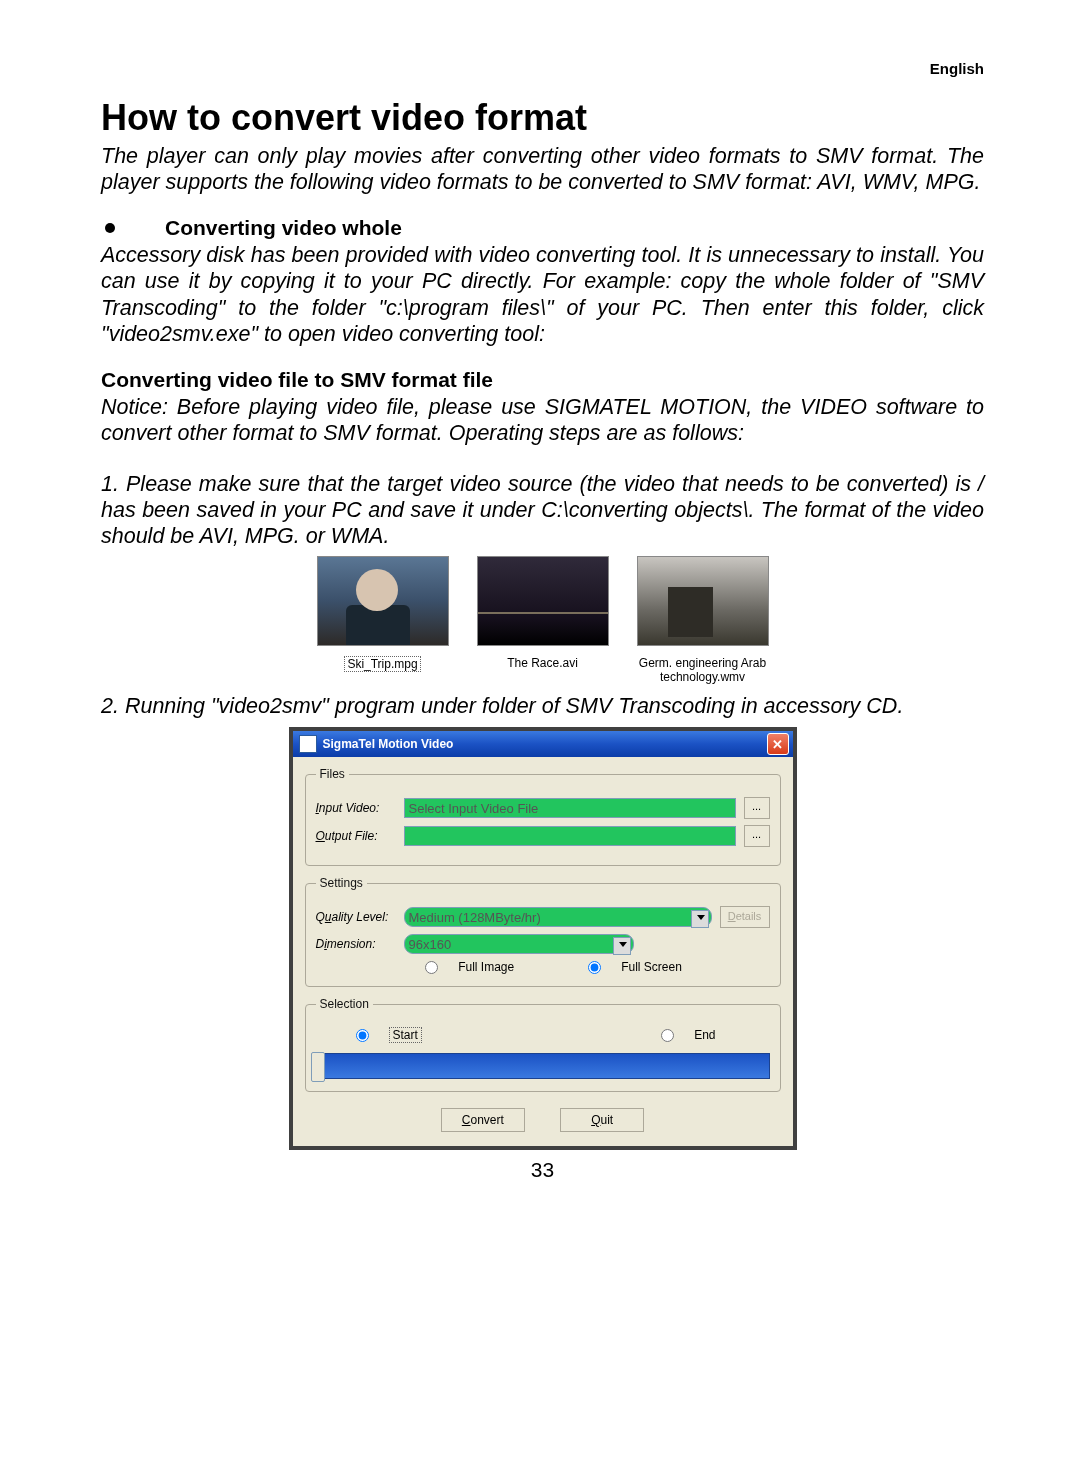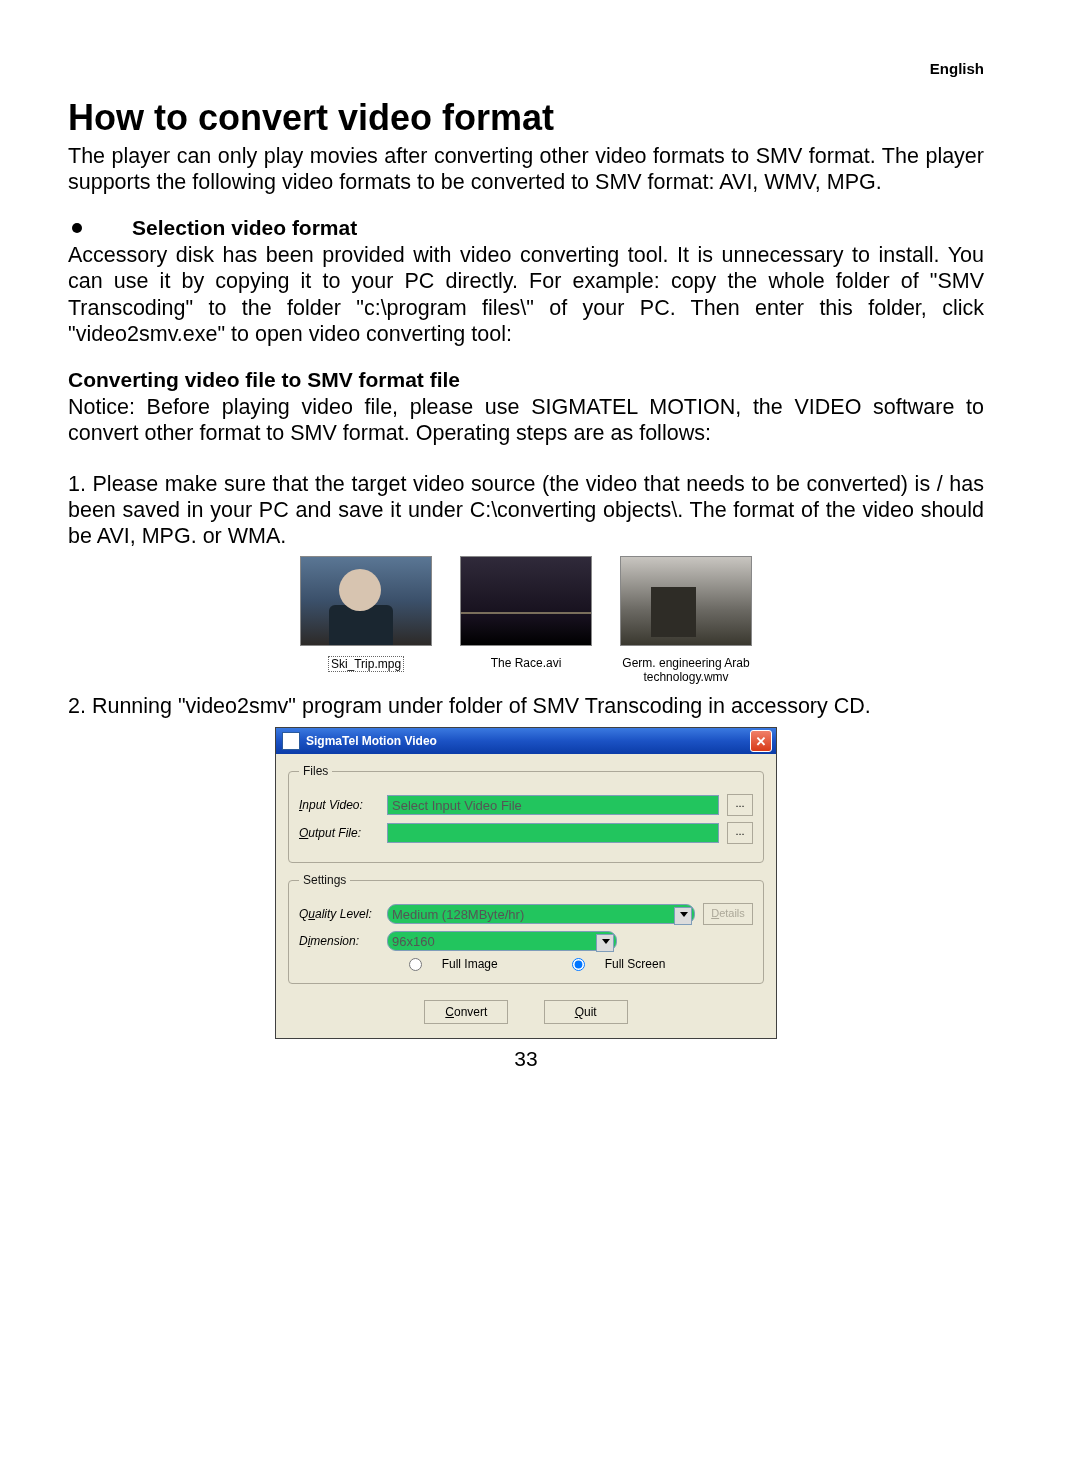--- a/index.html
+++ b/index.html
@@ -4,21 +4,21 @@
 <style>
   body {
     margin: 0;
     padding: 0;
     background: #fff;
     font-family: Arial, Helvetica, sans-serif;
     color: #000;
     width: 1080px;
   }
   .page {
-    padding: 60px 96px 30px 68px;
+    padding: 60px 96px 30px 101px;
     box-sizing: border-box;
   }
   .lang {
     text-align: right;
     font-weight: bold;
     font-size: 15px;
     margin-bottom: 20px;
   }
   h1 {
     font-size: 36px;
@@ -39,20 +39,21 @@
     background: #000;
     border-radius: 50%;
     margin-right: 50px;
     margin-left: 4px;
   }
   .body-text {
     font-size: 21.5px;
     line-height: 1.23;
     text-align: justify;
     margin: 2px 0 20px 0;
+    font-style: italic;
   }
   .sub-bold {
     font-weight: bold;
     font-size: 21px;
     margin-bottom: 2px;
   }
   .thumb-row {
     display: flex;
     justify-content: center;
     gap: 20px;
@@ -78,21 +79,21 @@
   .thumb1::before{content:"";position:absolute;left:28px;top:48px;width:64px;height:40px;background:#1a2630;border-radius:6px 6px 0 0;}
   .thumb2 { background: linear-gradient(#302a3a 0%, #150f1c 70%, #000 100%); }
   .thumb2::after{content:"";position:absolute;left:0;right:0;top:55px;height:2px;background:#7a6f5c;}
   .thumb3 { background: linear-gradient(#c8c5c0 0%, #6b6963 60%, #3a382f 100%); }
   .thumb3::after{content:"";position:absolute;left:30px;top:30px;width:45px;height:50px;background:#2e2c26;}
   .thumb-label { line-height: 1.2; }
   .thumb-label.dotted { border: 1px dotted #666; display: inline-block; padding: 0 2px; }
   .dialog {
     width: 500px;
     margin: 8px auto;
-    border: 1px solid #404040;
+    border: 4px solid #404040;
     background: #ece9d8;
     font-family: Tahoma, Arial, sans-serif;
     font-size: 12px;
   }
   .titlebar {
     height: 26px;
     background: linear-gradient(#3a79e0, #1b52c4 50%, #0b3ca8);
     display: flex;
     align-items: center;
     justify-content: space-between;
@@ -216,21 +217,21 @@
 <div class="page">
 
   <div class="lang">English</div>
 
   <h1>How to convert video format</h1>
 
   <div class="body-text">The player can only play movies after converting other video formats to SMV format. The player supports the following video formats to be converted to SMV format: AVI, WMV, MPG.</div>
 
   <div class="bullet-line">
     <span class="bullet-dot"></span>
-    <span>Selection video format</span>
+    <span>Converting video whole</span>
   </div>
   <div class="body-text">Accessory disk has been provided with video converting tool. It is unnecessary to install. You can use it by copying it to your PC directly. For example: copy the whole folder of "SMV Transcoding" to the folder "c:\program files\" of your PC. Then enter this folder, click "video2smv.exe" to open video converting tool:</div>
 
   <div class="sub-bold">Converting video file to SMV format file</div>
   <div class="body-text" style="margin-bottom:24px">Notice: Before playing video file, please use SIGMATEL MOTION, the VIDEO software to convert other format to SMV format. Operating steps are as follows:</div>
 
   <div class="body-text" style="margin-bottom:2px">1. Please make sure that the target video source (the video that needs to be converted) is / has been saved in your PC and save it under C:\converting objects\. The format of the video should be AVI, MPG. or WMA.</div>
 
   <div class="thumb-row">
     <div class="thumb-cell">
@@ -295,20 +296,36 @@
             <input type="radio" name="dim" style="">
               <span>Full Image</span>
           </label>
           <label class="radio" style="margin-left:60px">
             <input type="radio" name="dim" checked="" style="">
               <span>Full Screen</span>
           </label>
         </div>
       </fieldset>
 
+      <fieldset>
+        <legend>Selection</legend>
+        <div class="radio-row spread">
+          <label class="radio">
+            <input type="radio" name="sel" checked="" style="">
+              <span class="boxed">Start</span>
+          </label>
+          <label class="radio">
+            <input type="radio" name="sel" style="">
+              <span>End</span>
+          </label>
+        </div>
+        <div class="slider-track">
+          <div class="slider-thumb"></div>
+        </div>
+      </fieldset>
 
       <div class="btn-row">
         <span class="dlg-btn"><span class="u">C</span>onvert</span>
         <span class="dlg-btn"><span class="u">Q</span>uit</span>
       </div>
 
     </div>
   </div>
 
   <div class="page-num">33</div>

